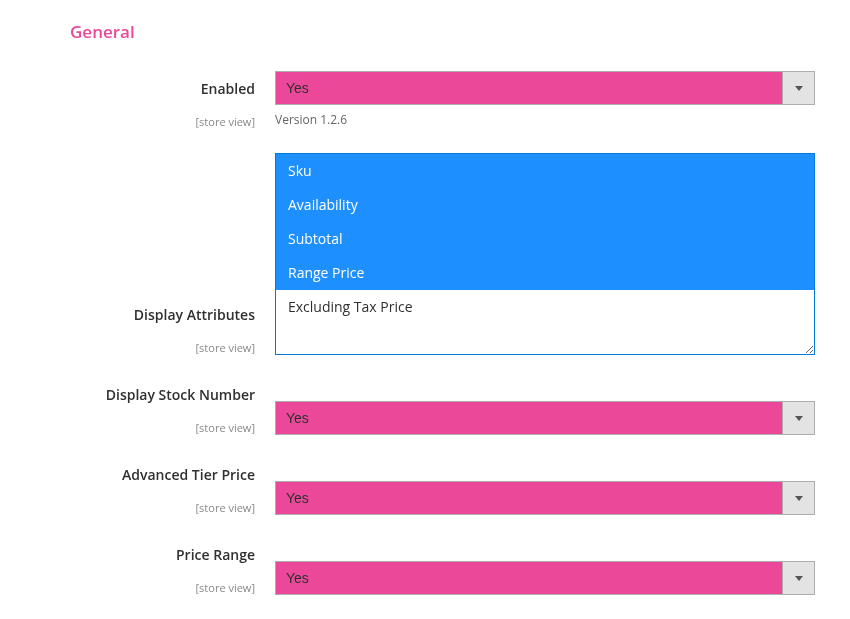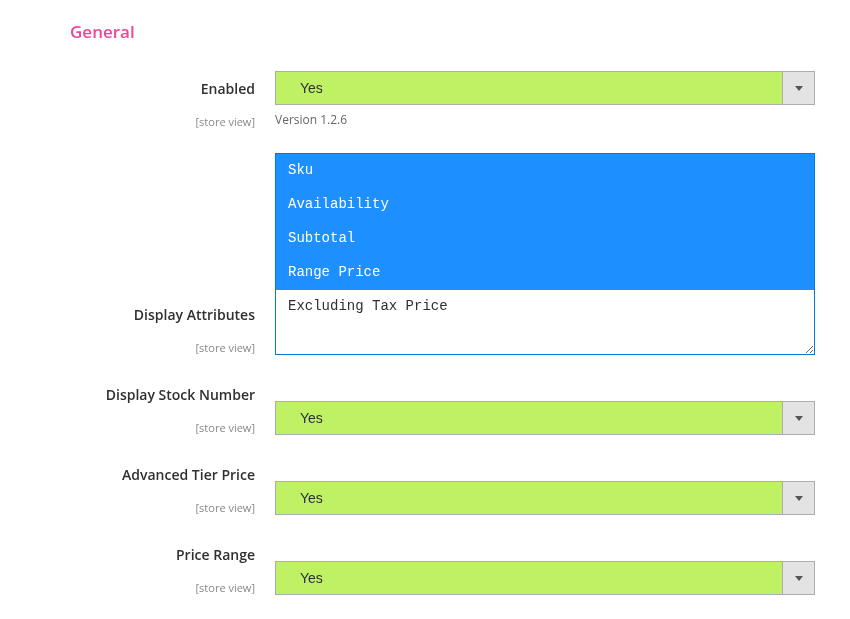--- a/index.html
+++ b/index.html
@@ -44,23 +44,23 @@
       width: 540px;
     }
     .select-wrap {
       position: relative;
       display: block;
       width: 100%;
     }
     .select-wrap select {
       width: 100%;
       height: 34px;
-      padding: 0 34px 0 24px;
+      padding: 0 34px 0 10px;
       border: 1px solid #adadad;
-      background: #bef264;
+      background: #ec4899;
       font-size: 14px;
       color: #303030;
       appearance: none;
       -webkit-appearance: none;
       -moz-appearance: none;
       cursor: pointer;
     }
     .select-arrow {
       position: absolute;
       right: 0;
@@ -96,21 +96,20 @@
       resize: both;
       min-height: 50px;
       height: 202px;
       position: relative;
     }
     .multiselect-option {
       padding: 6px 12px 7px 12px;
       cursor: pointer;
       color: #303030;
       line-height: 1.5;
-      font-family: Liberation Mono, monospace;
     }
     .multiselect-option.selected {
       background: #1e8fff;
       color: #fff;
     }
   </style>
 </head>
 <body>
 
 <div class="section-title">General</div>

